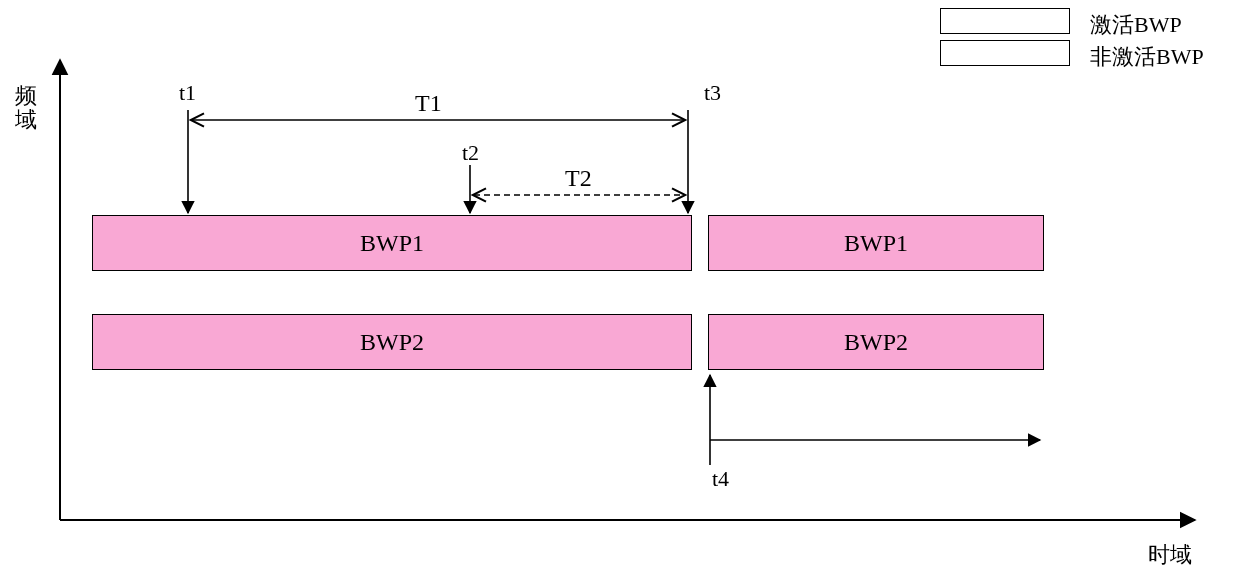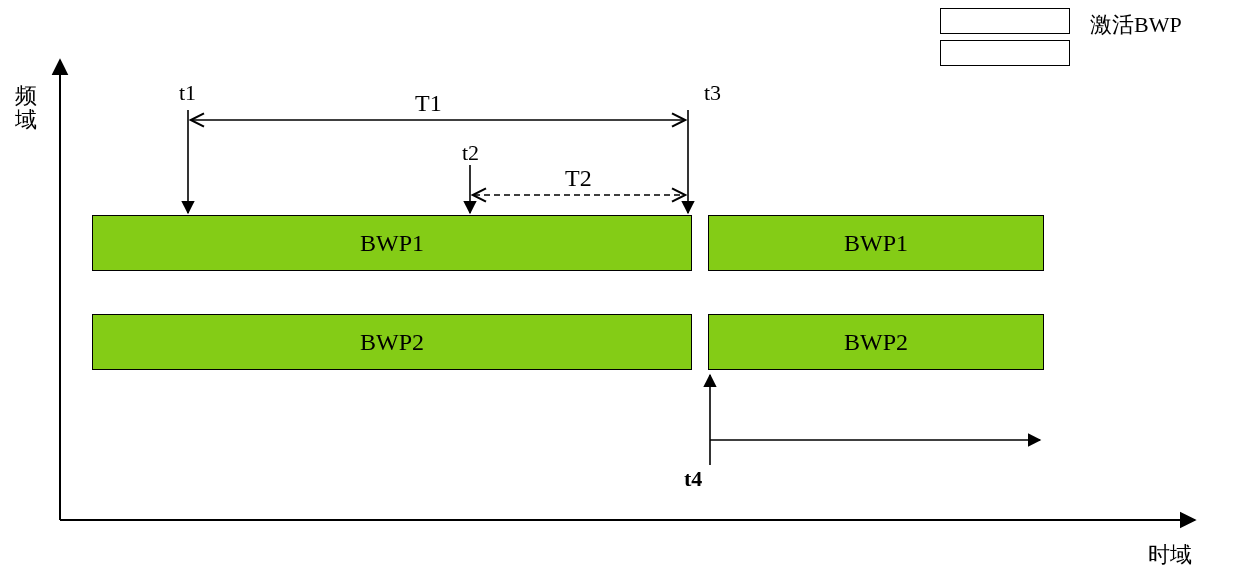--- a/index.html
+++ b/index.html
@@ -16,21 +16,21 @@
   .stage {
     position: absolute;
     left: 0; top: 0;
     width: 1240px; height: 546px;
   }
   svg { position: absolute; left: 0; top: 0; }
   .label { position: absolute; white-space: pre; }
   .box {
     position: absolute;
     border: 1.5px solid #000;
-    background: #84cc16;
+    background: #f9a8d4;
     display: flex;
     align-items: center;
     justify-content: center;
     font-size: 24px;
   }
   .legend-swatch {
     position: absolute;
     width: 130px;
     height: 26px;
     border: 1.5px solid #000;
@@ -50,20 +50,21 @@
   .tick-label { font-size: 22px; }
   .span-label { font-size: 24px; }
 </style>
 </head>
 <body>
 <div class="stage">
 
 <div class="legend-swatch" style="left:940px; top:8px;"></div>
 <div class="legend-text label" style="left:1090px; top:10px;">激活BWP</div>
 <div class="legend-swatch" style="left:940px; top:40px;"></div>
+<div class="legend-text label" style="left:1090px; top:42px;">非激活BWP</div>
 
 <div class="axis-label-y" style="left:14px; top:84px; width:24px;">
   <span>频</span><br>
   <span>域</span>
 </div>
 <div class="label axis-label-x" style="left:1148px; top:540px;">时域</div>
 
 <svg width="1240" height="578">
   <defs>
     <marker id="arrow" viewBox="0 0 12 12" refX="10" refY="6" markerWidth="10" markerHeight="10" orient="auto-start-reverse">
@@ -90,21 +91,21 @@
   <line x1="710" y1="465" x2="710" y2="375" stroke="#000" stroke-width="1.6" marker-end="url(#arrow)"></line>
 
   <line x1="710" y1="440" x2="1040" y2="440" stroke="#000" stroke-width="1.6" marker-end="url(#arrow)"></line>
 </svg>
 
 <div class="label tick-label" style="left:179px; top:80px;">t1</div>
 <div class="label tick-label" style="left:704px; top:80px;">t3</div>
 <div class="label span-label" style="left:415px; top:90px;">T1</div>
 <div class="label tick-label" style="left:462px; top:140px;">t2</div>
 <div class="label span-label" style="left:565px; top:165px;">T2</div>
-<div class="label tick-label" style="left:684px; top:466px;font-weight:bold;">t4</div>
+<div class="label tick-label" style="left:712px; top:466px;">t4</div>
 
 <div class="box" style="left:92px;  top:215px; width:600px; height:56px;">
   <span>BWP1</span>
 </div>
 <div class="box" style="left:708px; top:215px; width:336px; height:56px;">
   <span>BWP1</span>
 </div>
 
 <div class="box" style="left:92px;  top:314px; width:600px; height:56px;">
   <span>BWP2</span>

